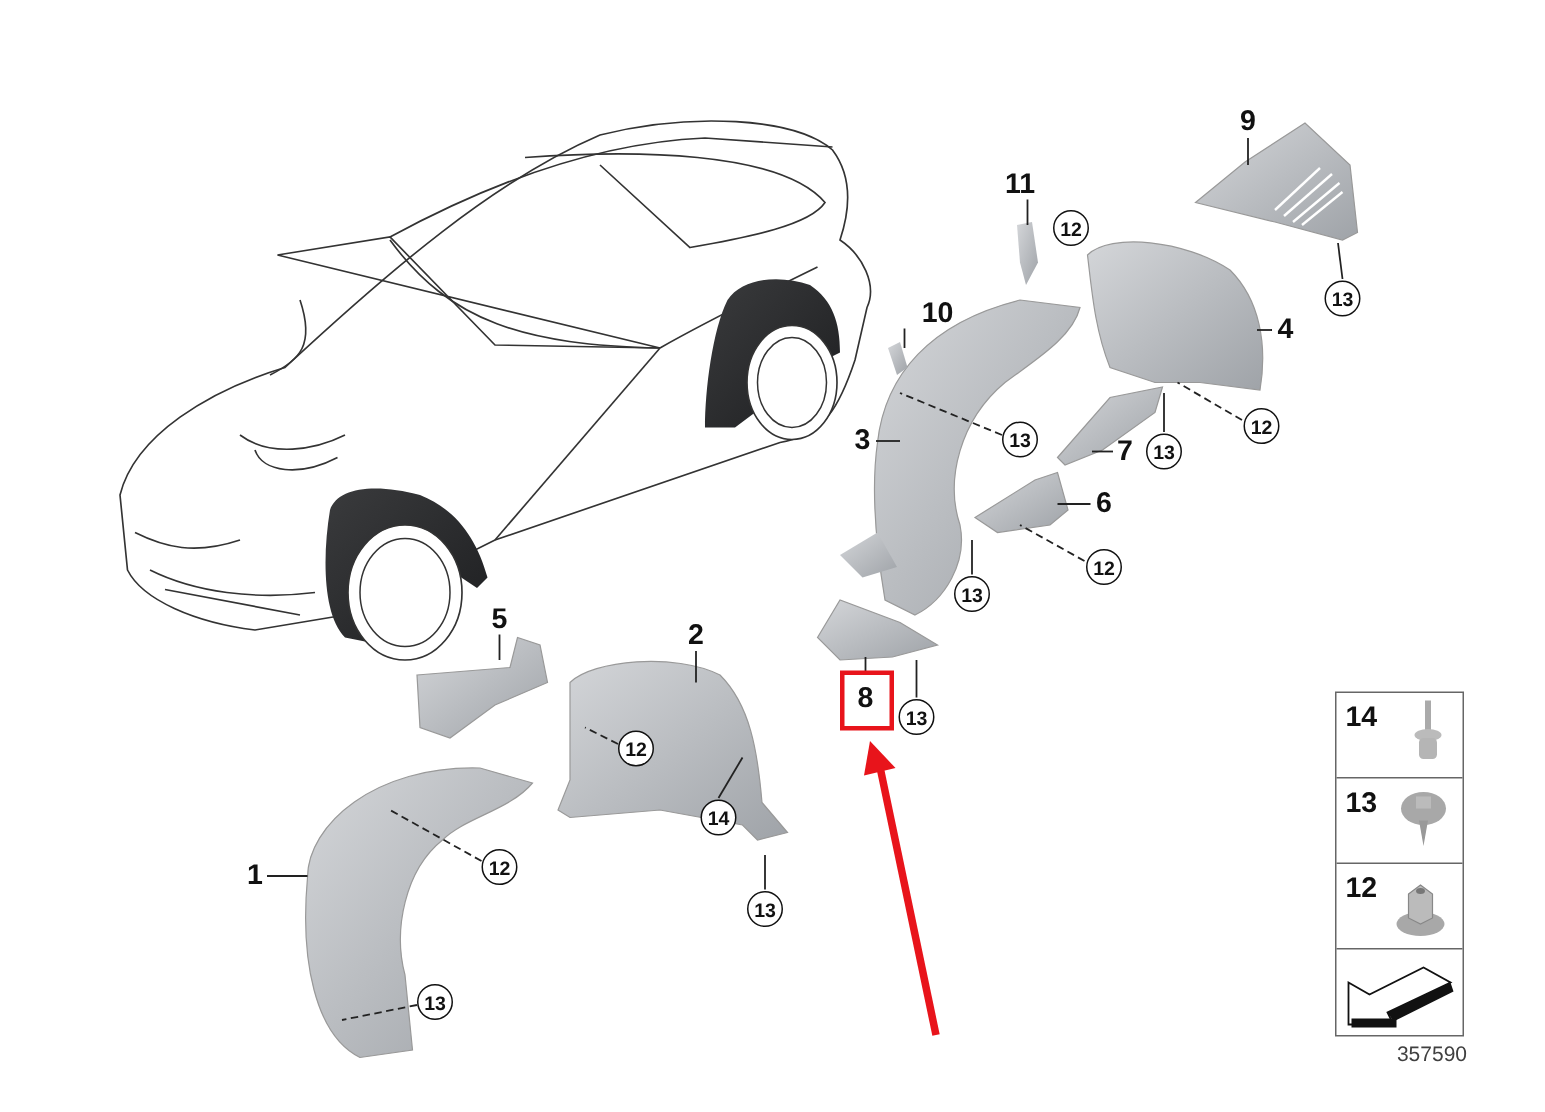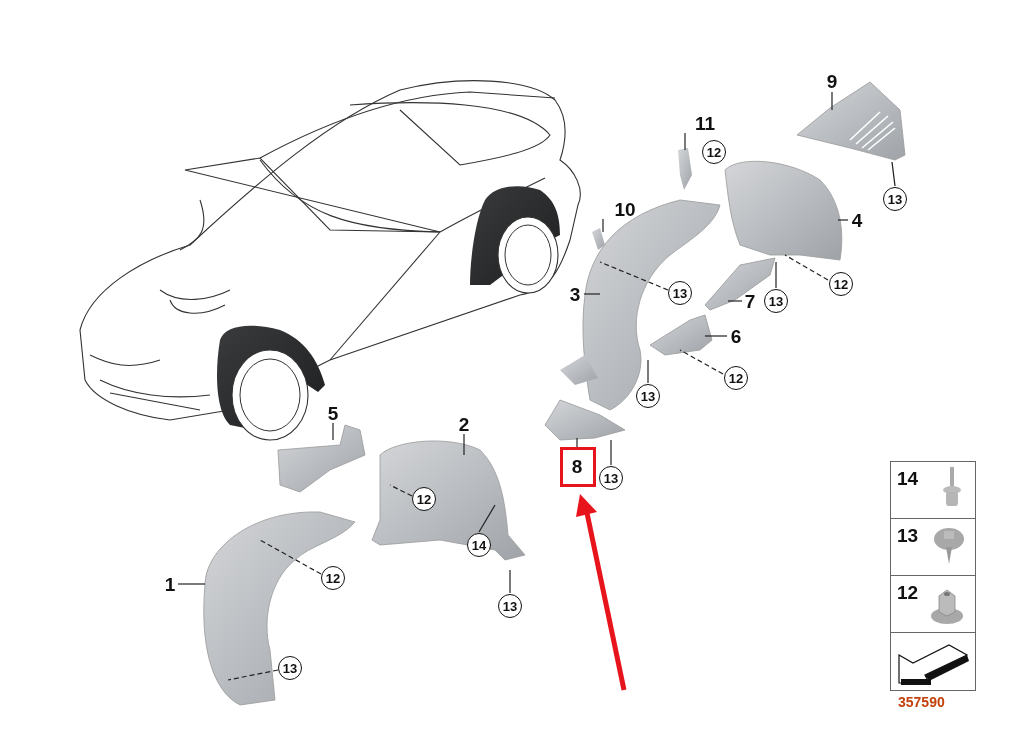--- a/index.html
+++ b/index.html
@@ -6,21 +6,21 @@
   body { width:1030px; height:741px; position:relative; overflow:hidden; font-family:"Liberation Sans", sans-serif; }
   #stage { position:absolute; left:0; top:0; width:1030px; height:741px; }
   svg { position:absolute; left:0; top:0; }
   .num { position:absolute; font-weight:bold; font-size:19px; color:#111; line-height:1; transform:translate(-50%,-50%); }
   .circ { position:absolute; width:24px; height:24px; border:1.6px solid #111; border-radius:50%; background:#fff;
           font-weight:bold; font-size:13px; color:#111; display:flex; align-items:center; justify-content:center;
           transform:translate(-50%,-50%); box-sizing:border-box; }
   .legend { position:absolute; left:890px; top:461px; width:86px; height:230px; border:1.5px solid #666; box-sizing:border-box; background:#fff; }
   .cell { position:absolute; left:0; width:100%; border-bottom:1.5px solid #666; box-sizing:border-box; }
   .cell-label { position:absolute; left:6px; top:6px; font-weight:bold; font-size:19px; color:#111; }
-  .diagram-id { position:absolute; left:898px; top:694px; font-size:14px; color:#c2410c; width:80px; text-align:left;font-weight:bold; }
+  .diagram-id { position:absolute; left:898px; top:694px; font-size:14px; color:#404040; width:80px; text-align:right; }
   .highlight { position:absolute; left:560px; top:447px; width:36px; height:40px; border:3px solid #e8141b; box-sizing:border-box; }
 </style>
 </head>
 <body>
 
 <div id="stage">
 
   <svg width="1030" height="741" viewBox="0 0 1030 741">
     <defs>
       <linearGradient id="g1" x1="0" y1="0" x2="1" y2="1">
@@ -124,21 +124,21 @@
   <div class="num" style="left:464px;top:424px;">2</div>
   <div class="num" style="left:575px;top:294px;">3</div>
   <div class="num" style="left:857px;top:220px;">4</div>
   <div class="num" style="left:333px;top:413px;">5</div>
   <div class="num" style="left:736px;top:336px;">6</div>
   <div class="num" style="left:750px;top:301px;">7</div>
   <div class="highlight"></div>
   <div class="num" style="left:577px;top:466px;">8</div>
   <div class="num" style="left:832px;top:81px;">9</div>
   <div class="num" style="left:603px;top:209px;margin-left:22px;">10</div>
-  <div class="num" style="left:705px;top:123px;text-align:right;">11</div>
+  <div class="num" style="left:680px;top:123px;text-align:right;">11</div>
 
   <div class="circ" style="left:714px;top:152px;">12</div>
   <div class="circ" style="left:841px;top:284px;">12</div>
   <div class="circ" style="left:736px;top:378px;">12</div>
   <div class="circ" style="left:424px;top:499px;">12</div>
   <div class="circ" style="left:333px;top:578px;">12</div>
   <div class="circ" style="left:895px;top:199px;">13</div>
   <div class="circ" style="left:680px;top:293px;">13</div>
   <div class="circ" style="left:776px;top:301px;">13</div>
   <div class="circ" style="left:648px;top:396px;">13</div>

